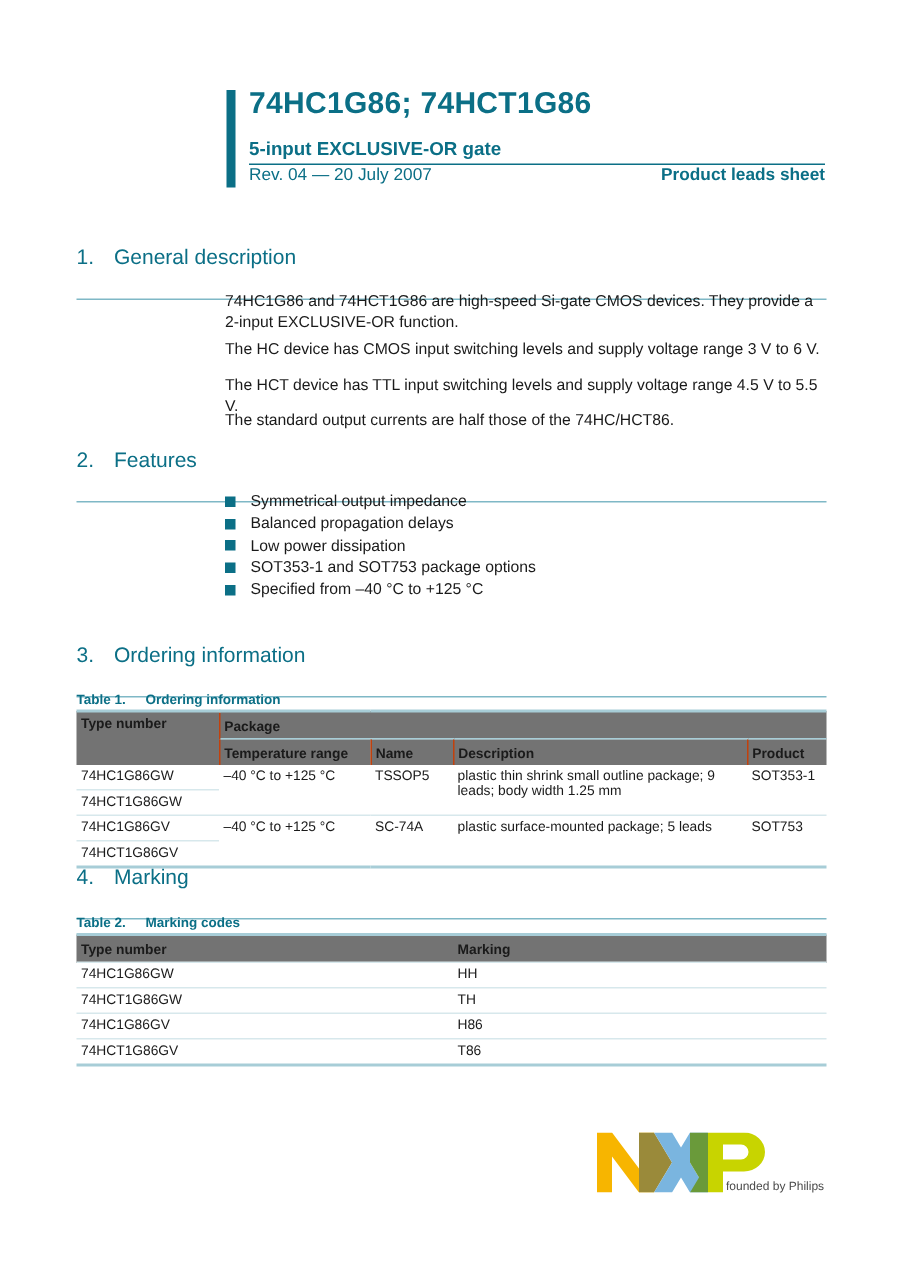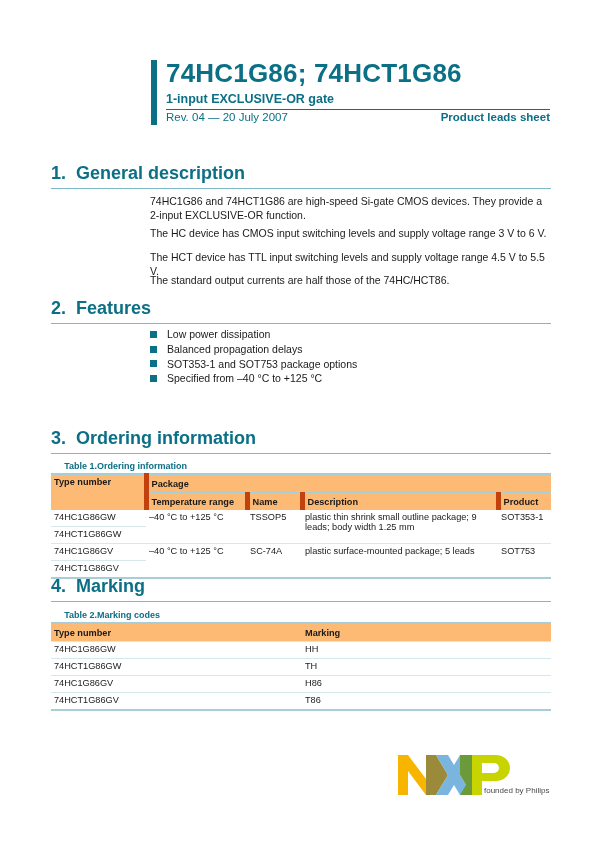--- a/index.html
+++ b/index.html
@@ -1,80 +1,84 @@
 <!DOCTYPE html>
 <html><head>
 <meta charset="utf-8">
 <style>
   html, body { margin: 0; padding: 0; background: #ffffff; }
   body { width: 601px; height: 850px; position: relative; overflow: hidden;
          font-family: "Liberation Sans", sans-serif; color: #1a1a1a; }
 
   
   .hdr-bar { position: absolute; left: 151px; top: 60px; width: 6px; height: 65px; background: #0b6f86; }
-  .hdr-title { position: absolute; left: 166px; top: 58px; font-size: 26px; font-weight: bold; color: #0b6f86; letter-spacing: 0.2px; }
+  .hdr-title { position: absolute; left: 166px; top: 58px; font-size: 20px; font-weight: bold; color: #0b6f86; letter-spacing: 0.2px; }
   .hdr-sub { position: absolute; left: 166px; top: 92px; font-size: 12.5px; font-weight: bold; color: #0b6f86; }
   .hdr-rule { position: absolute; left: 166px; top: 109px; width: 384px; height: 1px; background: #0b6f86; }
   .hdr-rev { position: absolute; left: 166px; top: 111px; font-size: 11.5px; font-weight: normal; color: #0b6f86; }
   .hdr-type { position: absolute; right: 51px; top: 111px; font-size: 11.5px; font-weight: bold; color: #0b6f86; }
 
   
-  .sec-h { position: absolute; left: 51px; width: 500px; font-size: 18px; font-weight: bold; color: #0b6f86; border-bottom: 1px solid #7fb8c6; padding-bottom: 4px; }
+  .sec-h { position: absolute; left: 51px; width: 500px; font-size: 14px; font-weight: normal; color: #0b6f86; border-bottom: 1px solid #7fb8c6; padding-bottom: 20px; }
   .sec-h .num { display: inline-block; width: 25px; }
   .para { position: absolute; left: 150px; width: 400px; font-size: 10.5px; line-height: 14px; color: #1a1a1a; }
 
   .feat { position: absolute; left: 150px; font-size: 10.5px; line-height: 14.8px; }
   .feat .row { display: flex; align-items: center; height: 14.8px; }
   .feat .bullet { width: 7px; height: 7px; background: #0b6f86; margin-right: 10px; display: inline-block; }
 
   .tcap { position: absolute; left: 51px; font-size: 9px; font-weight: bold; color: #0b6f86; }
-  .tcap .lbl { display: inline-block; width: 46px; text-align: right; }
+  .tcap .lbl { display: inline-block; width: 46px; }
 
   table { position: absolute; left: 51px; width: 500px; border-collapse: collapse; font-size: 9.2px; }
-  th { text-align: left; font-weight: bold; background: #fdba74; padding: 2px 3px; height: 13px; }
+  th { text-align: left; font-weight: bold; background: #737373; padding: 2px 3px; height: 13px; }
   td { padding: 2px 3px; height: 12px; vertical-align: top; }
   .t1 { top: 473px; border-top: 2px solid #a7cdd7; border-bottom: 2px solid #a7cdd7; }
-  .t1 .vl { border-left: 5px solid #c2410c; margin-left: 30px; }
+  .t1 .vl { border-left: 1px solid #c2410c; margin-left: 30px; }
   .t1 tr.r-sep td { border-top: 1px solid #d7e8ec; }
   .t2 { top: 622px; border-top: 2px solid #a7cdd7; border-bottom: 2px solid #a7cdd7; }
   .t2 tr td { border-top: 1px solid #d7e8ec; }
 
   
   .logo { position: absolute; left: 398px; top: 755px; width: 120px; height: 40px; }
   .logo-tag { position: absolute; left: 484px; top: 786px; font-size: 8px; color: #4a4a4a; }
 </style>
 </head>
 <body>
 
 <div class="hdr-bar"></div>
 <div class="hdr-title">74HC1G86; 74HCT1G86</div>
-<div class="hdr-sub">1-input EXCLUSIVE-OR gate</div>
+<div class="hdr-sub">5-input EXCLUSIVE-OR gate</div>
 <div class="hdr-rule"></div>
 <div class="hdr-rev">Rev. 04 — 20 July 2007</div>
 <div class="hdr-type">Product leads sheet</div>
 
 <div class="sec-h" style="top:163px">
   <span class="num">1.</span><span>General description</span>
 </div>
 <div class="para" style="top:194px">74HC1G86 and 74HCT1G86 are high-speed Si-gate CMOS devices. They provide a 2-input EXCLUSIVE-OR function.</div>
 <div class="para" style="top:226px">The HC device has CMOS input switching levels and supply voltage range 3 V to 6 V.</div>
 <div class="para" style="top:250px">The HCT device has TTL input switching levels and supply voltage range 4.5 V to 5.5 V.</div>
 <div class="para" style="top:273px">The standard output currents are half those of the 74HC/HCT86.</div>
 
 <div class="sec-h" style="top:298px">
   <span class="num">2.</span><span>Features</span>
 </div>
 <div class="feat" style="top:327px">
   <div class="row">
       <span class="bullet"></span>
-      <span>Low power dissipation</span>
+      <span>Symmetrical output impedance</span>
     </div>
   <div class="row">
       <span class="bullet"></span>
       <span>Balanced propagation delays</span>
+    </div>
+  <div class="row">
+      <span class="bullet"></span>
+      <span>Low power dissipation</span>
     </div>
   <div class="row">
       <span class="bullet"></span>
       <span>SOT353-1 and SOT753 package options</span>
     </div>
   <div class="row">
       <span class="bullet"></span>
       <span>Specified from –40 °C to +125 °C</span>
     </div>
 </div>

